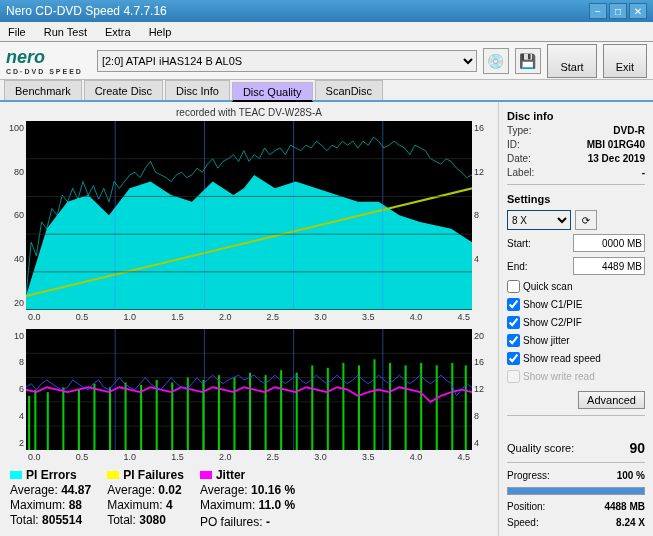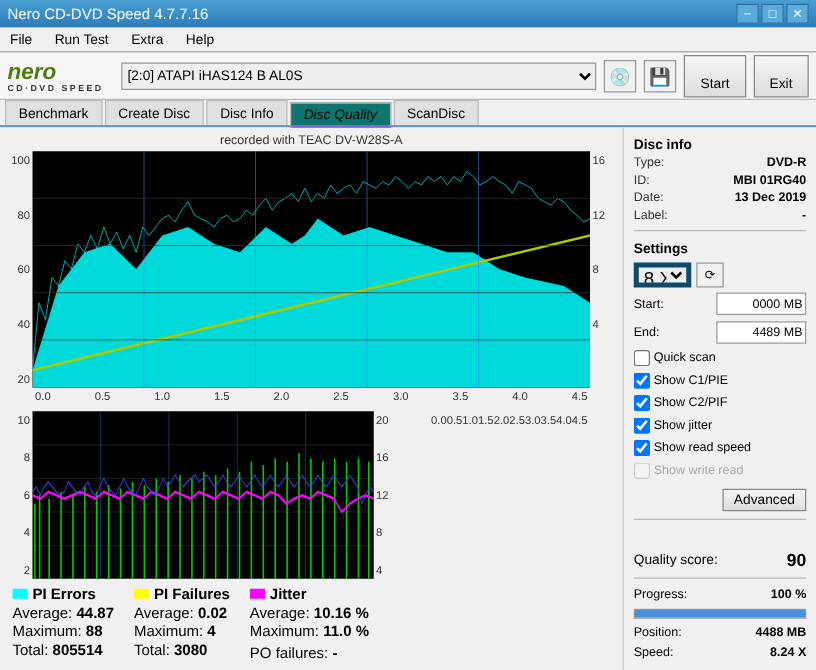--- a/index.html
+++ b/index.html
@@ -91,25 +91,24 @@
       padding: 2px 10px;
       border: 1px solid #bbb;
       border-bottom: none;
       background: #e0e0e0;
       cursor: pointer;
       font-size: 11px;
       height: 20px;
       display: flex; align-items: center;
     }
     .tab.active {
-      background: #0f766e;
-      border-bottom: 2px solid #8b5cf6;
+      background: #c4b5fd;
+      border-bottom: 2px solid #000000;
       margin-bottom: -2px;
       z-index: 1;
-      font-style: italic;
     }
     
     #main {
       display: flex;
       height: calc(536px - 22px - 20px - 38px - 22px);
       background: #f0f0f0;
     }
     
     #chart-area {
       flex: 1;
@@ -146,21 +145,21 @@
       flex-direction: column;
       gap: 3px;
       font-size: 11px;
       overflow: hidden;
     }
     .info-section-title { font-weight: bold; font-size: 11px; margin-top: 2px; }
     .info-row { display: flex; justify-content: space-between; font-size: 10px; }
     .info-label { color: #333; }
     .info-value { color: #000; font-weight: bold; }
     .settings-row { display: flex; align-items: center; gap: 4px; margin-top: 2px; }
-    .settings-select { width: 46px; height: 20px; font-size: 15px; border: 4px solid #0c4a6e; }
+    .settings-select { width: 64px; height: 20px; font-size: 10px; border: 1px solid #0c4a6e; }
     .mb-input {
       width: 70px; height: 18px; font-size: 11px;
       border: 1px solid #999; text-align: right; padding-right: 2px;
       background: white;
     }
     .start-end-row { display: flex; align-items: center; justify-content: space-between; font-size: 10px; margin: 1px 0; }
     .checkbox-row { display: flex; align-items: center; gap: 3px; font-size: 10px; margin: 1px 0; }
     .checkbox-row input { margin: 0; }
     .divider { border-top: 1px solid #bbb; margin: 3px 0; }
     .advanced-btn {
@@ -193,21 +192,21 @@
 <div id="menubar">
   <span class="menu-item">File</span>
   <span class="menu-item">Run Test</span>
   <span class="menu-item">Extra</span>
   <span class="menu-item">Help</span>
 </div>
 
 <div id="toolbar">
   <div id="logo-area">
     <div style="display:flex;align-items:center;gap:2px;">
-      <span style="font-size:18px;font-weight:900;color:#4d7c0f;font-style:italic;">nero</span>
+      <span style="font-size:18px;font-weight:900;color:#0f766e;font-style:italic;">nero</span>
     </div>
     <span style="font-size:7px;color:#333;letter-spacing:2px;font-weight:bold;">CD·DVD SPEED</span>
   </div>
   <select class="drive-select" style="flex:1;height:22px;font-size:11px;border:1px solid #999;">
     <option>[2:0]  ATAPI iHAS124  B AL0S</option>
   </select>
   <div class="toolbar-icon-btn">💿</div>
   <div class="toolbar-icon-btn">💾</div>
   <button class="toolbar-main-btn">Start</button>
   <button class="toolbar-main-btn">Exit</button>
@@ -274,21 +273,21 @@
           <span>1.5</span>
           <span>2.0</span>
           <span>2.5</span>
           <span>3.0</span>
           <span>3.5</span>
           <span>4.0</span>
           <span>4.5</span>
       </div>
     </div>
 
-    <div style="flex:2;display:flex;flex-direction:row;margin-top:4px;">
+    <div style="flex:2;display:flex;flex-direction:column;margin-top:4px;">
       <div style="display:flex;flex:1;position:relative;">
 
         <div style="width:22px;display:flex;flex-direction:column;justify-content:space-between;align-items:flex-end;font-size:9px;padding:2px 2px 2px 0;color:#333;">
           <span>10</span>
             <span>8</span>
             <span>6</span>
             <span>4</span>
             <span>2</span>
         </div>
 

